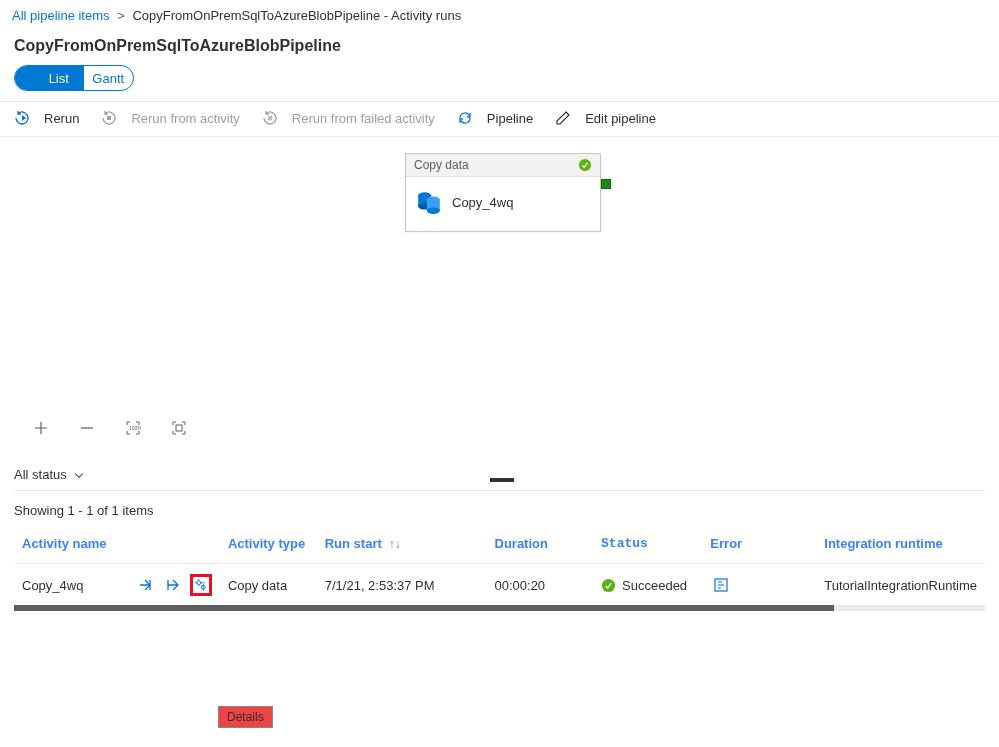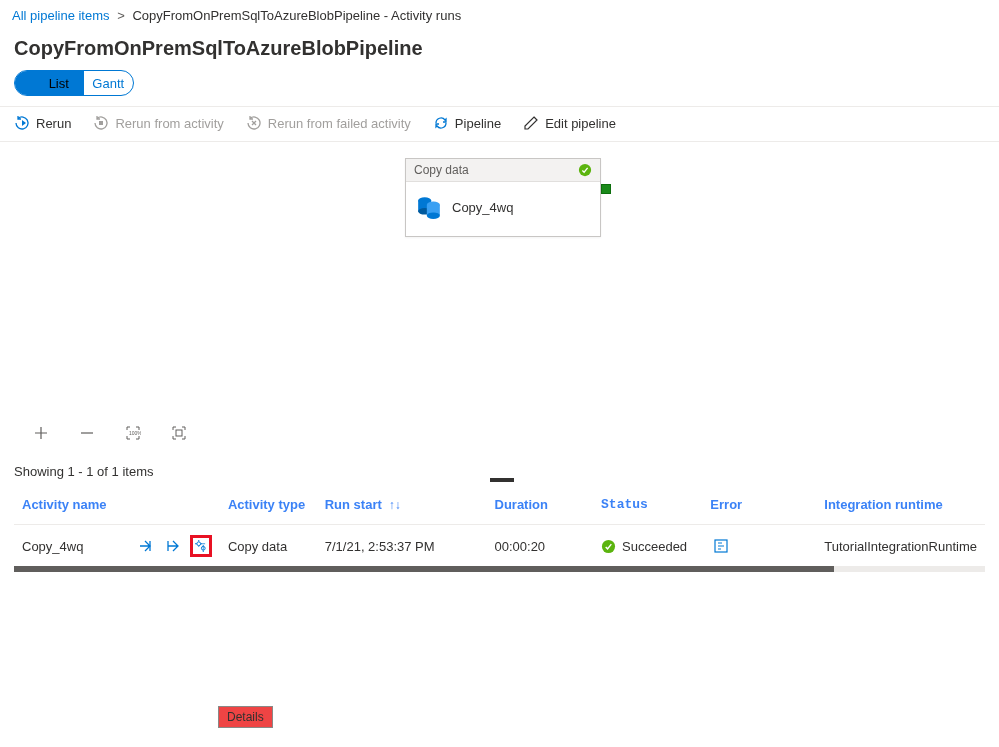--- a/index.html
+++ b/index.html
@@ -1,26 +1,26 @@
 <!DOCTYPE html>
 <html><head>
 <meta charset="utf-8">
 <style>
   * { box-sizing: border-box; margin: 0; padding: 0; font-family: "Segoe UI", Arial, sans-serif; }
   body { width: 999px; height: 747px; background: #fff; color: #323130; font-size: 13px; overflow: hidden; position: relative; }
   .breadcrumb { padding: 8px 12px; font-size: 13px; color: #323130; }
   .breadcrumb a { color: #0078d4; text-decoration: none; }
   .breadcrumb .sep { color: #605e5c; margin: 0 4px; }
-  .page-title { font-size: 20px; font-weight: 600; padding: 6px 14px 10px; }
+  .page-title { font-size: 16px; font-weight: 600; padding: 6px 14px 10px; }
   .view-toggle { display:flex; margin-left:14px; border:1px solid #0078d4; border-radius:14px; overflow:hidden; width:120px; height:26px; }
   .view-toggle button { flex:1; border:0; background:transparent; font-size:13px; cursor:pointer; }
-  .view-toggle .active { background:#0078d4; color:#000000;padding-left:19px; }
+  .view-toggle .active { background:#0078d4; color:#fef9c3;padding-left:19px; }
   .view-toggle .inactive { color:#0078d4; }
   .toolbar { display:flex; align-items:center; gap:22px; padding:8px 14px 10px; border-top:1px solid #edebe9; border-bottom:1px solid #edebe9; margin-top:10px; }
-  .toolbar .btn { display:flex; align-items:center; gap:6px; color:#323130; font-size:13px; cursor:pointer; }
+  .toolbar .btn { display:flex; align-items:center; gap:14px; color:#323130; font-size:13px; cursor:pointer; }
   .toolbar .btn.disabled { color:#a19f9d; }
   .toolbar .btn svg { width:16px; height:16px; }
   .canvas { position:relative; height:310px; }
   .node { position:absolute; left:405px; top:16px; width:196px; border:1px solid #c8c6c4; background:#fff; box-shadow:0 1px 2px rgba(0,0,0,0.05); }
   .node-header { background:#f3f2f1; border-bottom:1px solid #e1dfdd; padding:4px 8px; font-size:12px; color:#605e5c; display:flex; justify-content:space-between; align-items:center; }
   .node-body { display:flex; align-items:center; gap:10px; padding:12px 10px 16px; font-size:13px; }
   .green-tab { position:absolute; left:601px; top:42px; width:10px; height:10px; background:#1a8a1a; border:1px solid #0d6e0d; }
   .zoom-bar { position:absolute; bottom:8px; left:30px; display:flex; align-items:center; gap:24px; color:#605e5c; }
   .zoom-bar svg { width:18px; height:18px; }
   .drag-handle { position:absolute; left:490px; top:478px; width:24px; height:4px; background:#323130; }
@@ -140,20 +140,26 @@
           <path d="M2 2h3M2 2v3M14 2h-3M14 2v3M2 14h3M2 14v-3M14 14h-3M14 14v-3"></path>
           <rect x="5" y="5" width="6" height="6"></rect>
         </svg>
       </span>
   </div>
 </div>
 
 <div class="drag-handle"></div>
 
 <div class="lower">
+  <div class="status-filter">
+    <span>All status</span>
+    <svg width="12" height="12" viewBox="0 0 16 16" fill="none" stroke="#323130" stroke-width="1.4">
+        <path d="M3 6l5 5 5-5"></path>
+      </svg>
+  </div>
   <div class="showing">Showing 1 - 1 of 1 items</div>
 
   <table class="grid">
     <thead>
       <tr>
         <th class="col-name">Activity name</th>
         <th class="col-type">Activity type</th>
         <th class="col-start">
           <span>Run start</span>
           <span style="font-size:12px;">&nbsp;↑↓</span>

